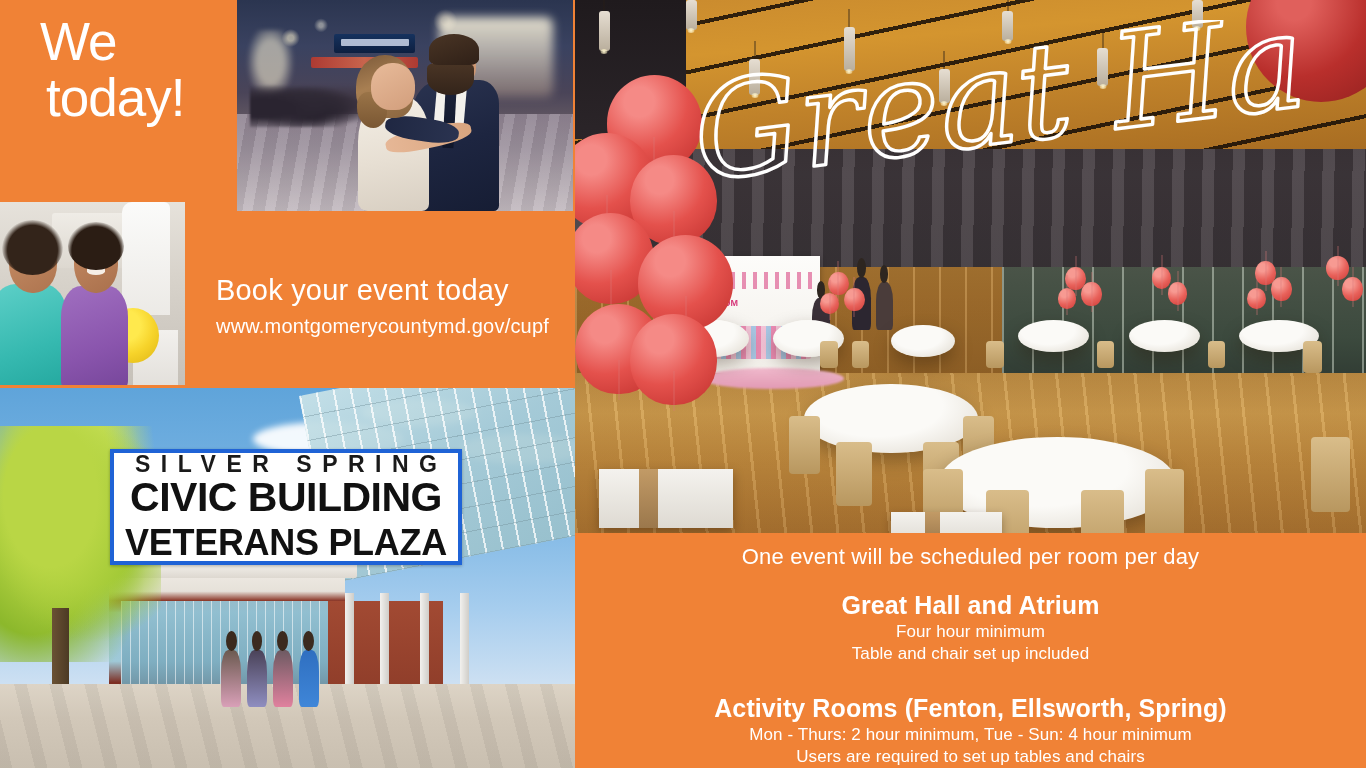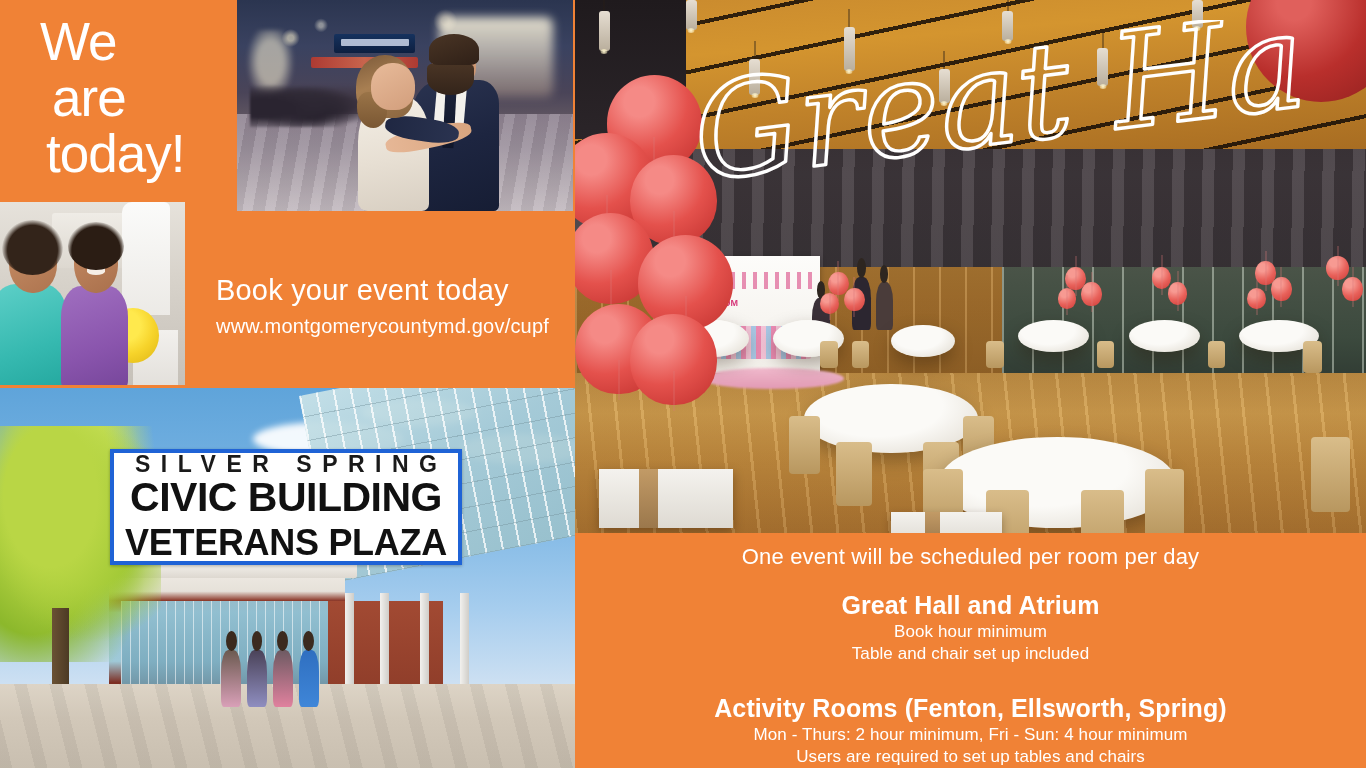--- a/index.html
+++ b/index.html
@@ -248,21 +248,20 @@
   .sp2{height:26px;}
   .ln{margin:2px 0;}
 </style>
 </head>
 <body>
 
 <div id="poster">
 
   <div id="headline">
     <span class="l l1">We</span>
-    <span class="l l2">are</span>
     <span class="l l3">today!</span>
   </div>
 
   <div class="photo" id="couple">
     <div class="ph-layer sky-night"></div>
     <div class="nlights"></div>
     <div class="imax"></div>
     <div class="marquee"></div>
     <div class="tree-l"></div>
     <div class="plaza-floor"></div>
@@ -427,21 +426,21 @@
   <div id="script">
     <svg viewBox="0 0 620 220" preserveAspectRatio="none" aria-hidden="true">
       <text x="10" y="160" transform="rotate(-7 10 160)">Great Hall</text>
     </svg>
   </div>
 
   <div id="info">
     <div class="i-lead ln">One event will be scheduled per room per day</div>
     <div class="sp1"></div>
     <div class="i-h ln">Great Hall and Atrium</div>
-    <div class="i-s ln">Book hour minimum</div>
+    <div class="i-s ln">Four hour minimum</div>
     <div class="i-s ln">Table and chair set up included</div>
     <div class="sp2"></div>
     <div class="i-h small ln">Activity Rooms (Fenton, Ellsworth, Spring)</div>
-    <div class="i-s ln">Mon - Thurs: 2 hour minimum, Fri - Sun: 4 hour minimum</div>
+    <div class="i-s ln">Mon - Thurs: 2 hour minimum, Tue - Sun: 4 hour minimum</div>
     <div class="i-s ln">Users are required to set up tables and chairs</div>
   </div>
 
 </div>
 
 </body></html>

